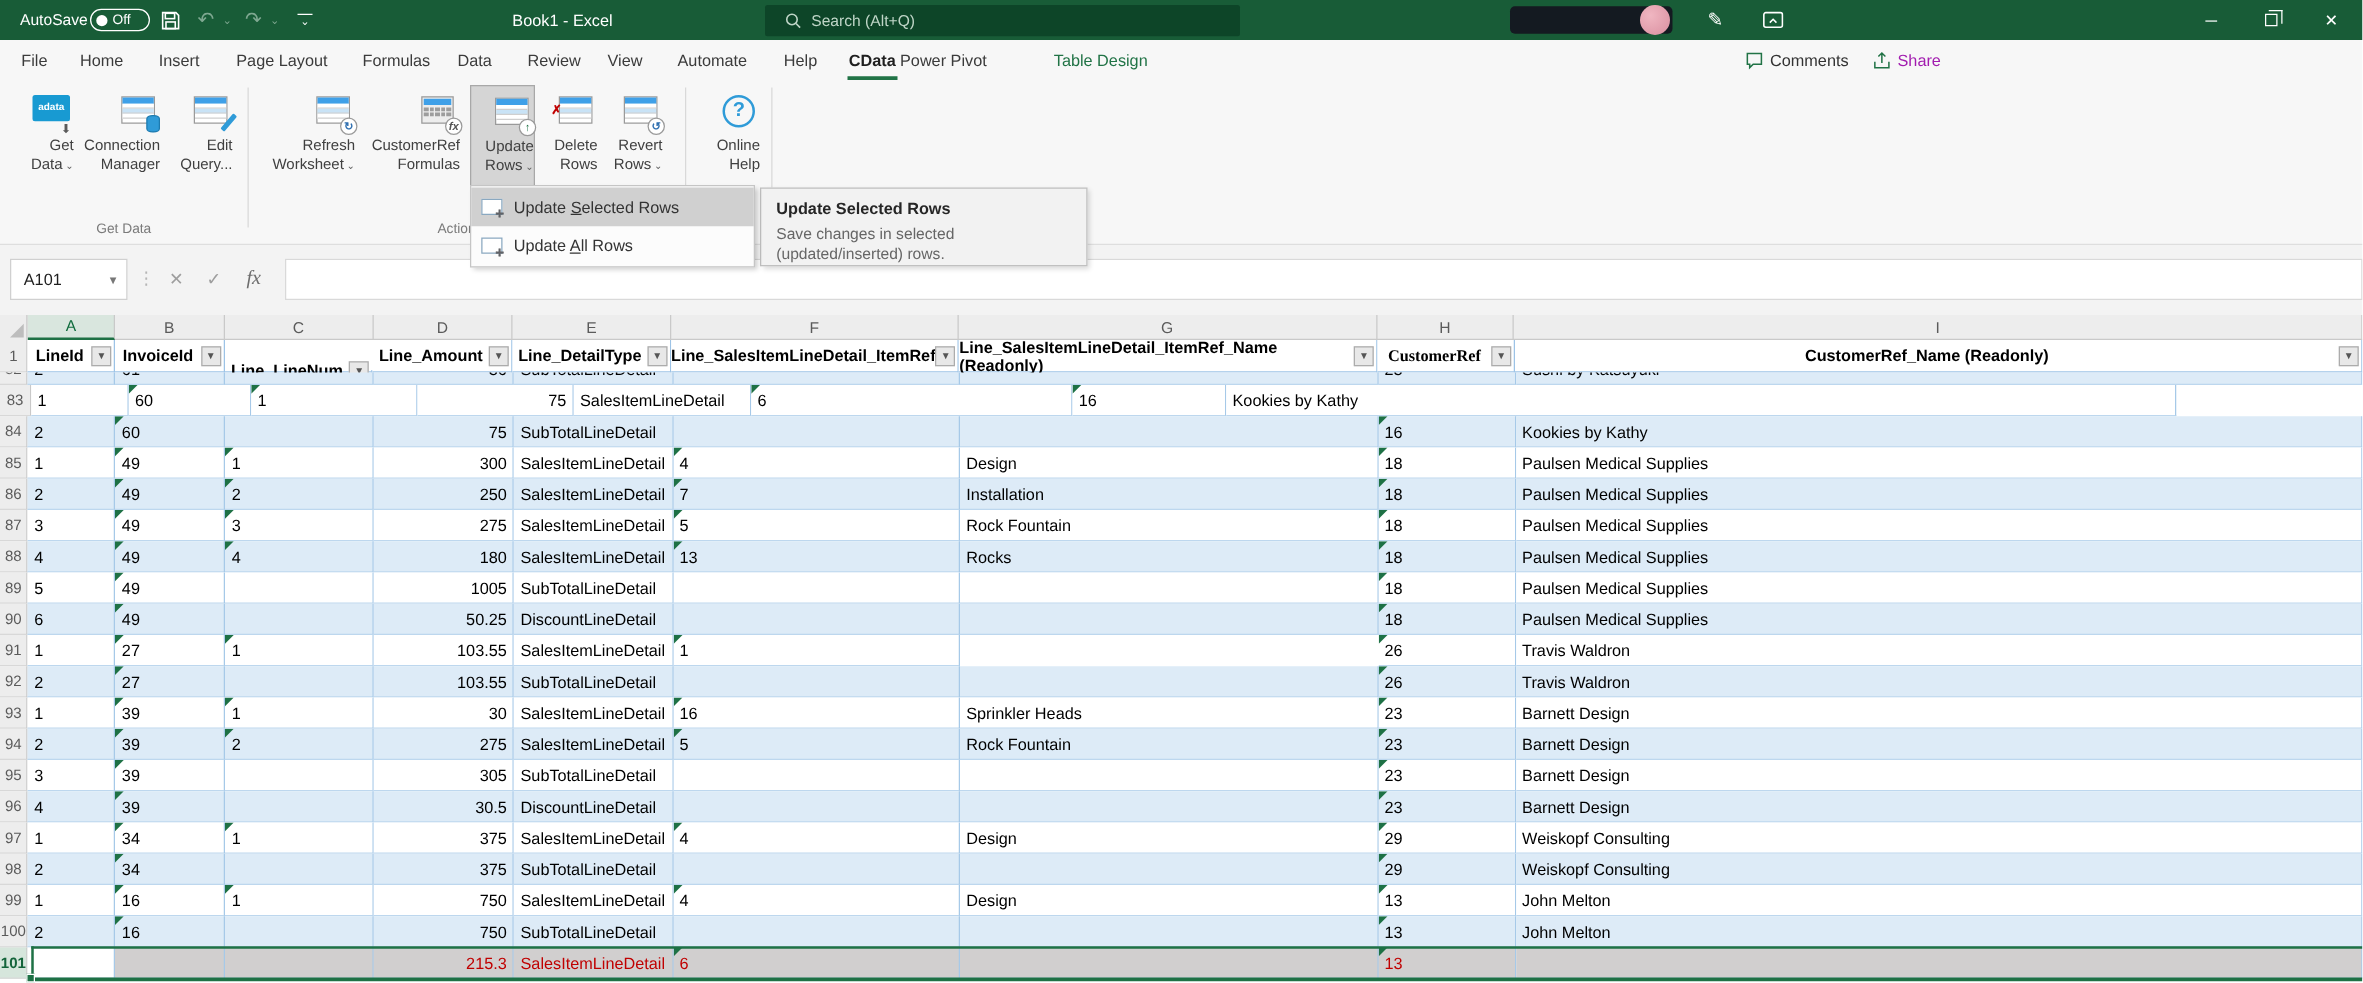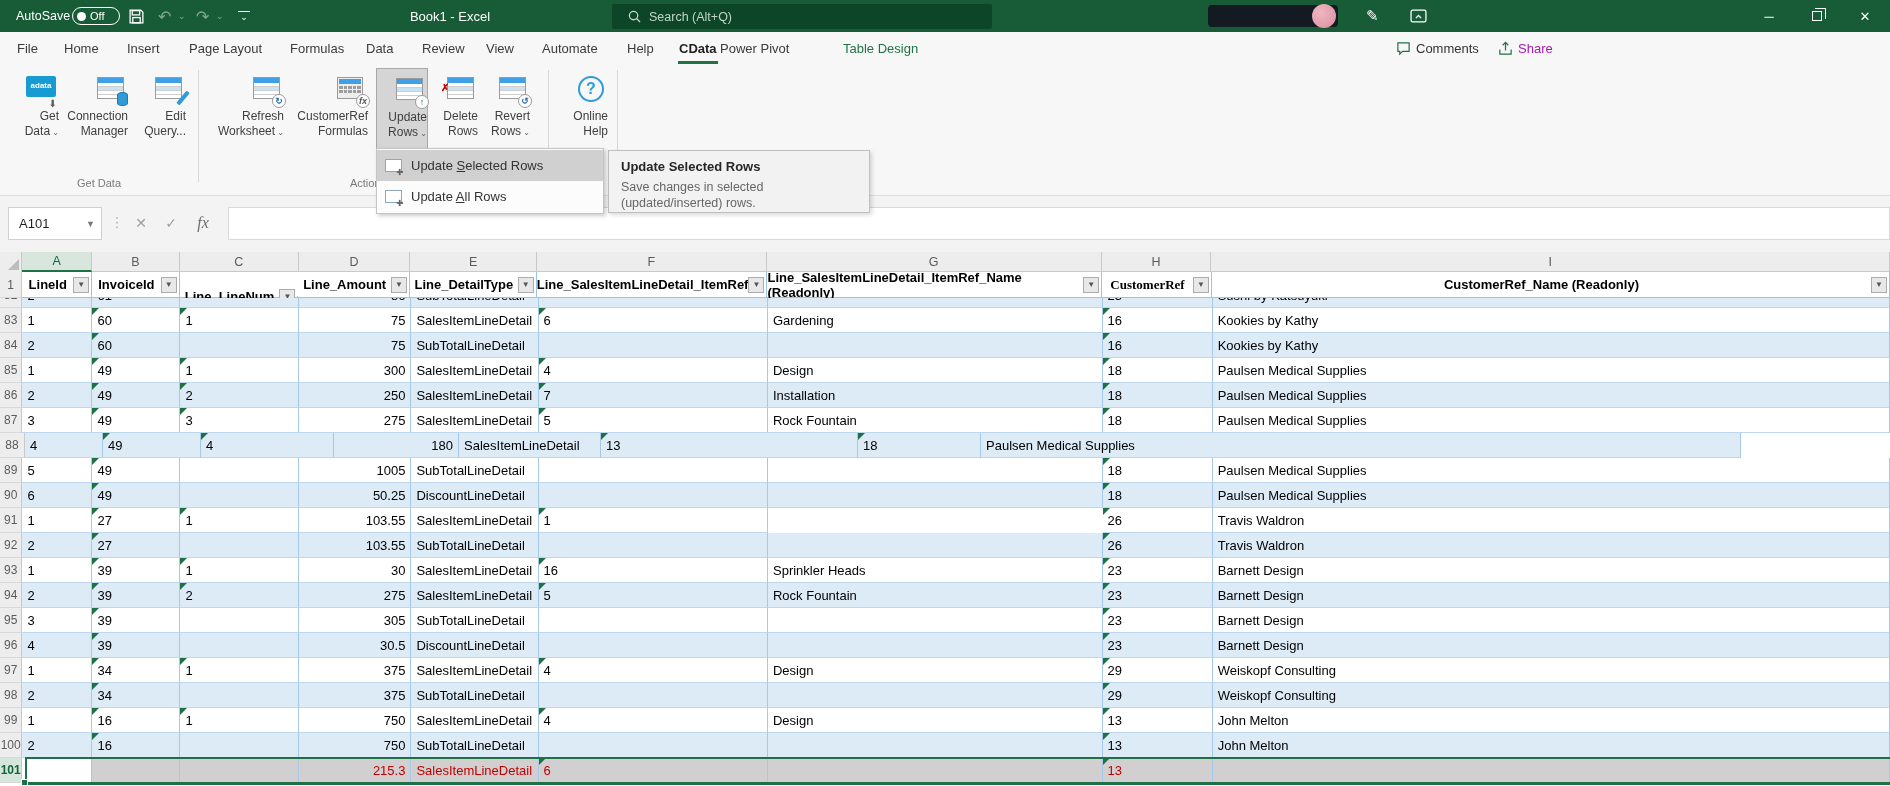--- a/index.html
+++ b/index.html
@@ -439,23 +439,20 @@
         <div class="cell num" style="width: 125px;">
           <span>75</span>
         </div>
         <div class="cell" style="width: 142px;">
           <span>SalesItemLineDetail</span>
         </div>
         <div class="cell" style="width: 257px;">
           <div class="tri"></div>
           <span>6</span>
         </div>
-        <div class="cell" style="width: 375px;">
-          <span>Gardening</span>
-        </div>
         <div class="cell" style="width: 123px;">
           <div class="tri"></div>
           <span>16</span>
         </div>
         <div class="cell" style="width: 760px;">
           <span>Kookies by Kathy</span>
         </div>
       </div>
       <div class="grow drow">
         <div class="gut">84</div>
@@ -606,20 +603,23 @@
         </div>
         <div class="cell band num" style="width: 125px;">
           <span>180</span>
         </div>
         <div class="cell band" style="width: 142px;">
           <span>SalesItemLineDetail</span>
         </div>
         <div class="cell band" style="width: 257px;">
           <div class="tri"></div>
           <span>13</span>
+        </div>
+        <div class="cell band" style="width: 375px;">
+          <span>Rocks</span>
         </div>
         <div class="cell band" style="width: 123px;">
           <div class="tri"></div>
           <span>18</span>
         </div>
         <div class="cell band" style="width: 760px;">
           <span>Paulsen Medical Supplies</span>
         </div>
       </div>
       <div class="grow drow">

